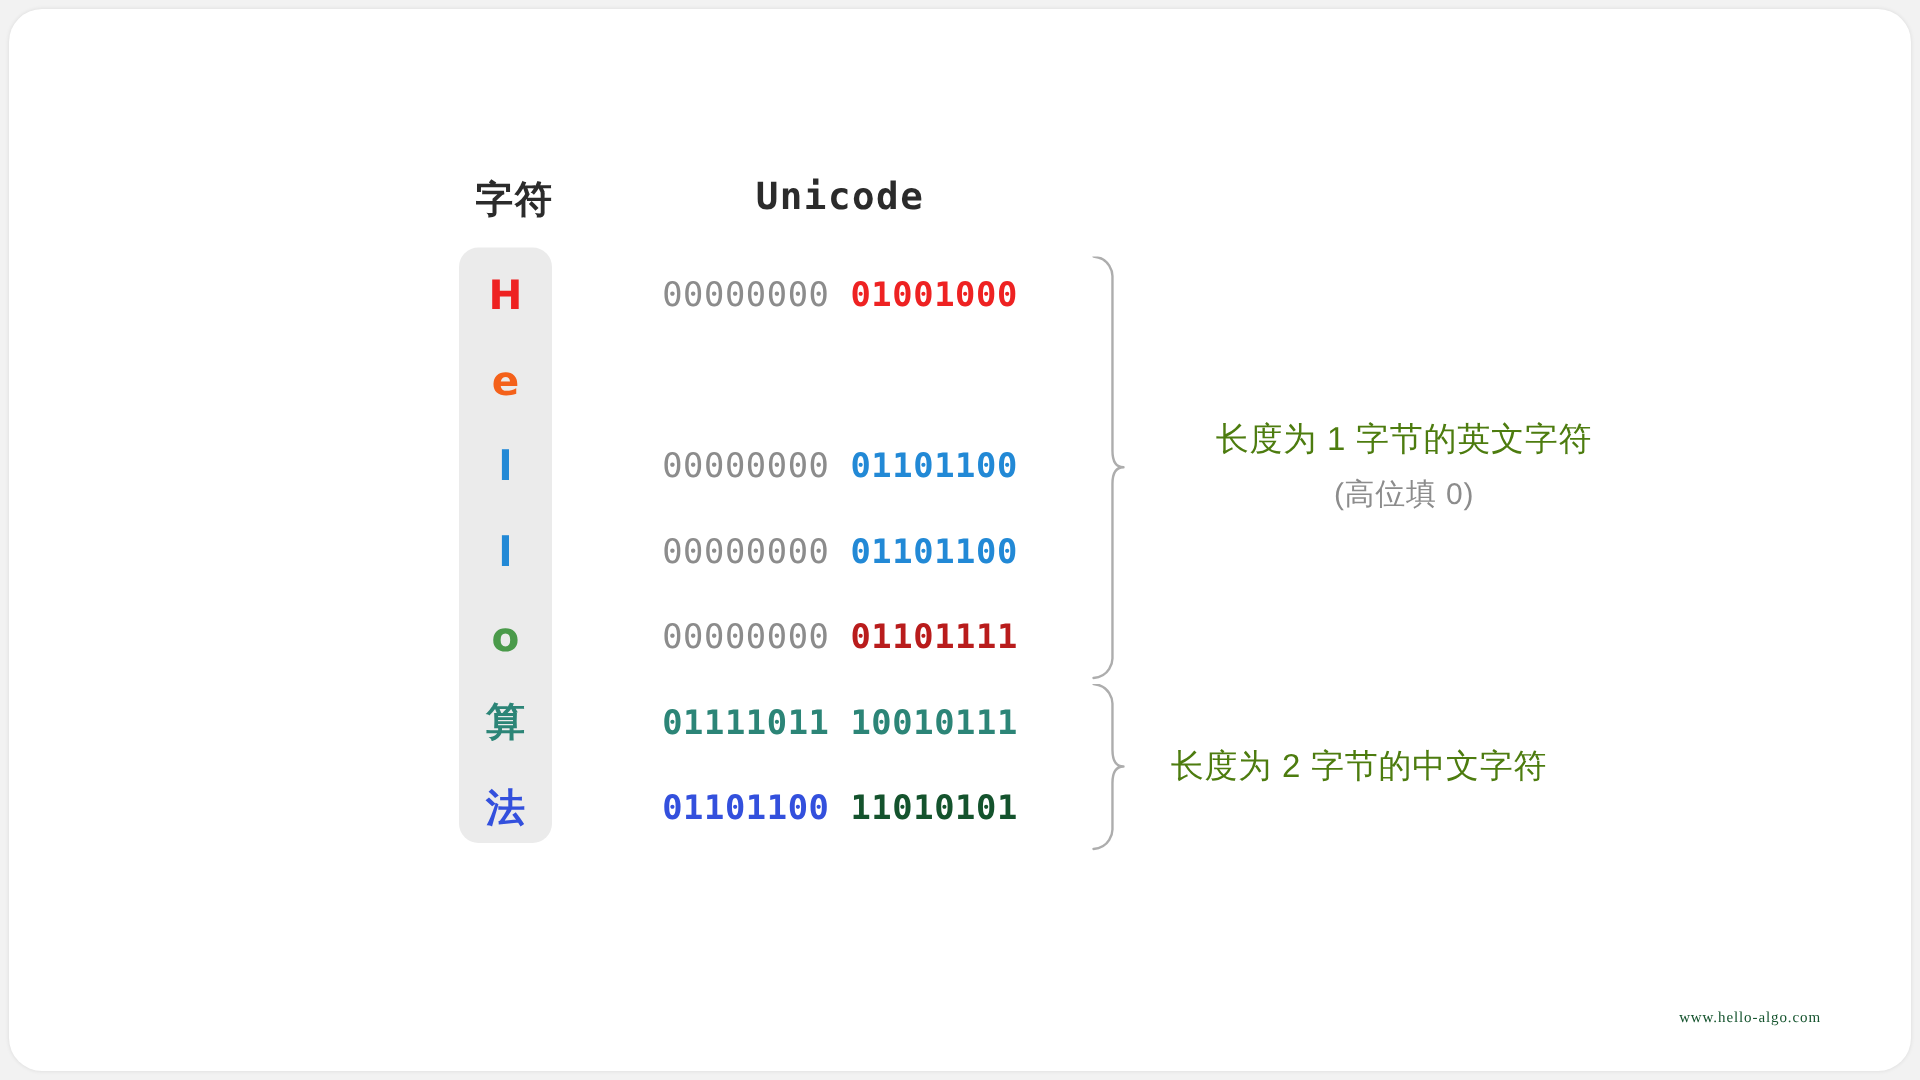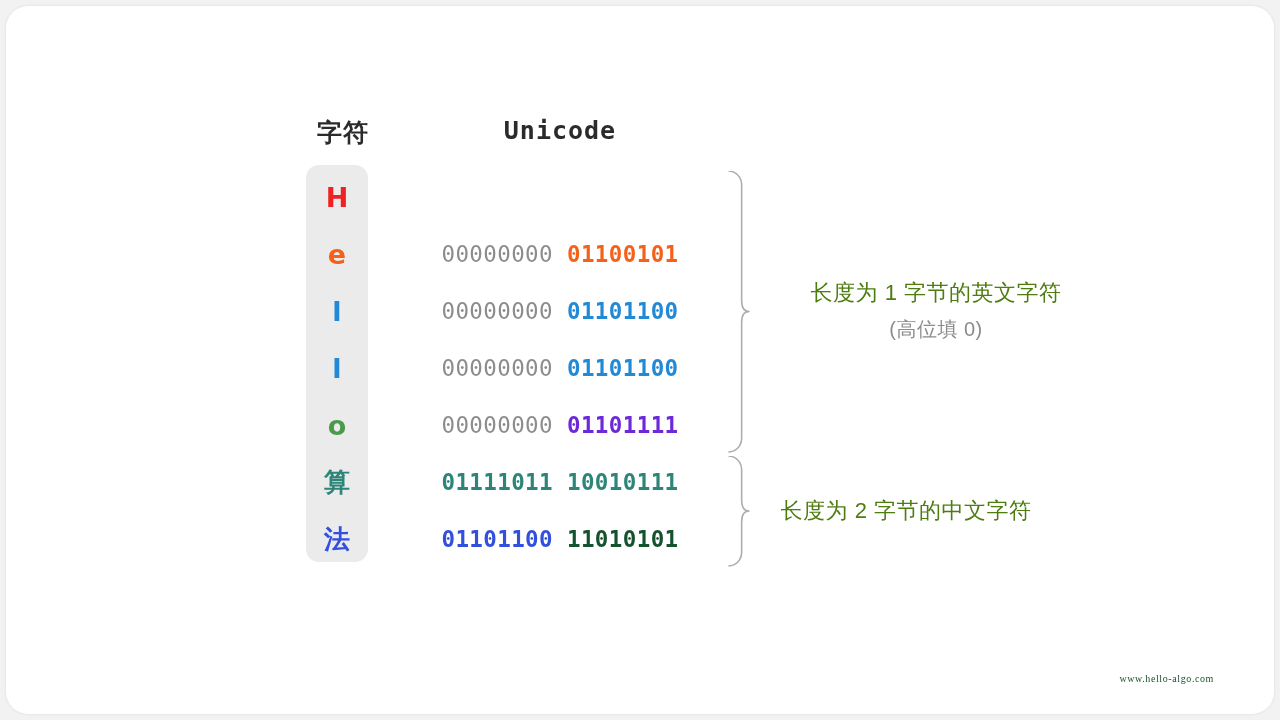--- a/index.html
+++ b/index.html
@@ -156,36 +156,36 @@
   <div id="stage">
 
     <div class="col-head" id="head-char">字符</div>
     <div class="col-head" id="head-unicode">Unicode</div>
 
     <div id="char-column"></div>
 
     <div id="rows-host">
         <div class="row" style="top: 163px;">
           <div class="ch" style="color: rgb(238, 34, 34);">H</div>
+          <div class="bits"><span class="hi">00000000</span> <span class="lo" style="color: rgb(238, 34, 34);">01001000</span></div>
         </div>
         <div class="row" style="top: 220px;">
           <div class="ch" style="color: rgb(244, 97, 26);">e</div>
-          <div class="bits"><span class="hi">00000000</span> <span class="lo" style="color: rgb(244, 97, 26);">01100101</span></div>
         </div>
         <div class="row" style="top: 277px;">
           <div class="ch" style="color: rgb(34, 137, 214);">l</div>
           <div class="bits"><span class="hi">00000000</span> <span class="lo" style="color: rgb(34, 137, 214);">01101100</span></div>
         </div>
         <div class="row" style="top: 334px;">
           <div class="ch" style="color: rgb(34, 137, 214);">l</div>
           <div class="bits"><span class="hi">00000000</span> <span class="lo" style="color: rgb(34, 137, 214);">01101100</span></div>
         </div>
         <div class="row" style="top: 391px;">
           <div class="ch" style="color: rgb(74, 154, 74);">o</div>
-          <div class="bits"><span class="hi">00000000</span> <span class="lo" style="color: #6d28d9;">01101111</span></div>
+          <div class="bits"><span class="hi">00000000</span> <span class="lo" style="color: #b91c1c;">01101111</span></div>
         </div>
         <div class="row" style="top: 448px;">
           <div class="ch cjk" style="color: rgb(44, 133, 119);">算</div>
           <div class="bits full"><span class="lo" style="color: rgb(44, 133, 119);">01111011</span> <span class="lo" style="color: rgb(44, 133, 119); margin-top: 48px;">10010111</span></div>
         </div>
         <div class="row" style="top: 505px;">
           <div class="ch cjk" style="color: rgb(51, 80, 221);">法</div>
           <div class="bits full"><span class="lo" style="color: rgb(51, 80, 221);">01101100</span> <span class="lo" style="color: #14532d;">11010101</span></div>
         </div>
       </div>

